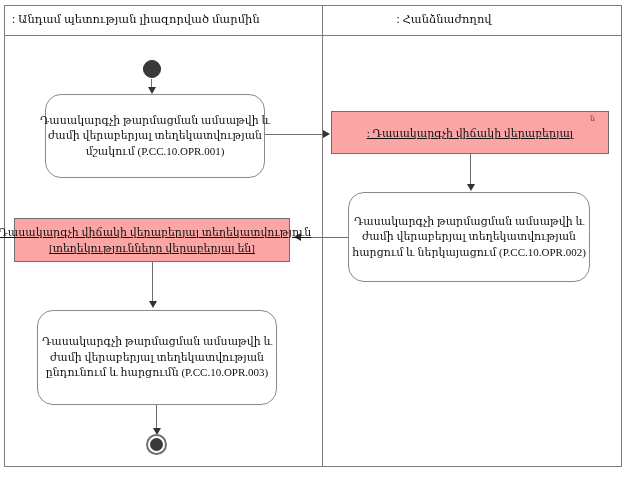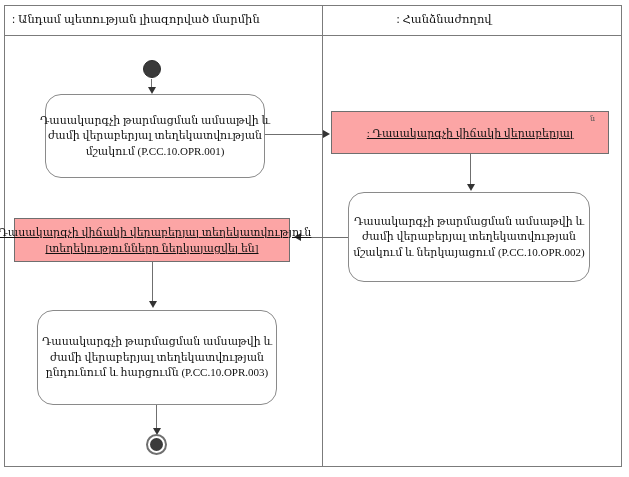--- a/index.html
+++ b/index.html
@@ -99,29 +99,29 @@
     <div class="txtline">: Դասակարգչի վիճակի վերաբերյալ</div>
     <div class="corner-mark">ն</div>
   </div>
 
   <div class="abs conn-v" style="left:470px;top:154px;height:31px;"></div>
   <div class="abs arr-down" style="left:467px;top:184px;"></div>
 
   <div class="abs activity" style="left:348px;top:192px;width:242px;height:90px;">
     <div class="txtline">Դասակարգչի թարմացման ամսաթվի և</div>
     <div class="txtline">ժամի վերաբերյալ տեղեկատվության</div>
-    <div class="txtline">մշակում և ներկայացում (P.CC.10.OPR.002)</div>
+    <div class="txtline">հարցում և ներկայացում (P.CC.10.OPR.002)</div>
   </div>
 
   <div class="abs conn-h" style="left:301px;top:237px;width:47px;"></div>
   <div class="abs arr-left" style="left:294px;top:233px;"></div>
 
   <div class="abs objnode" style="left:14px;top:218px;width:276px;height:44px;">
     <div class="txtline">: Դասակարգչի վիճակի վերաբերյալ տեղեկատվություն</div>
-    <div class="txtline">[տեղեկությունները ներկայացվել են]</div>
+    <div class="txtline">[տեղեկությունները վերաբերյալ են]</div>
   </div>
 
   <div class="abs conn-v" style="left:152px;top:262px;height:40px;"></div>
   <div class="abs arr-down" style="left:149px;top:301px;"></div>
 
   <div class="abs activity" style="left:37px;top:310px;width:240px;height:95px;">
     <div class="txtline">Դասակարգչի թարմացման ամսաթվի և</div>
     <div class="txtline">ժամի վերաբերյալ տեղեկատվության</div>
     <div class="txtline">ընդունում և հարցումն (P.CC.10.OPR.003)</div>
   </div>

